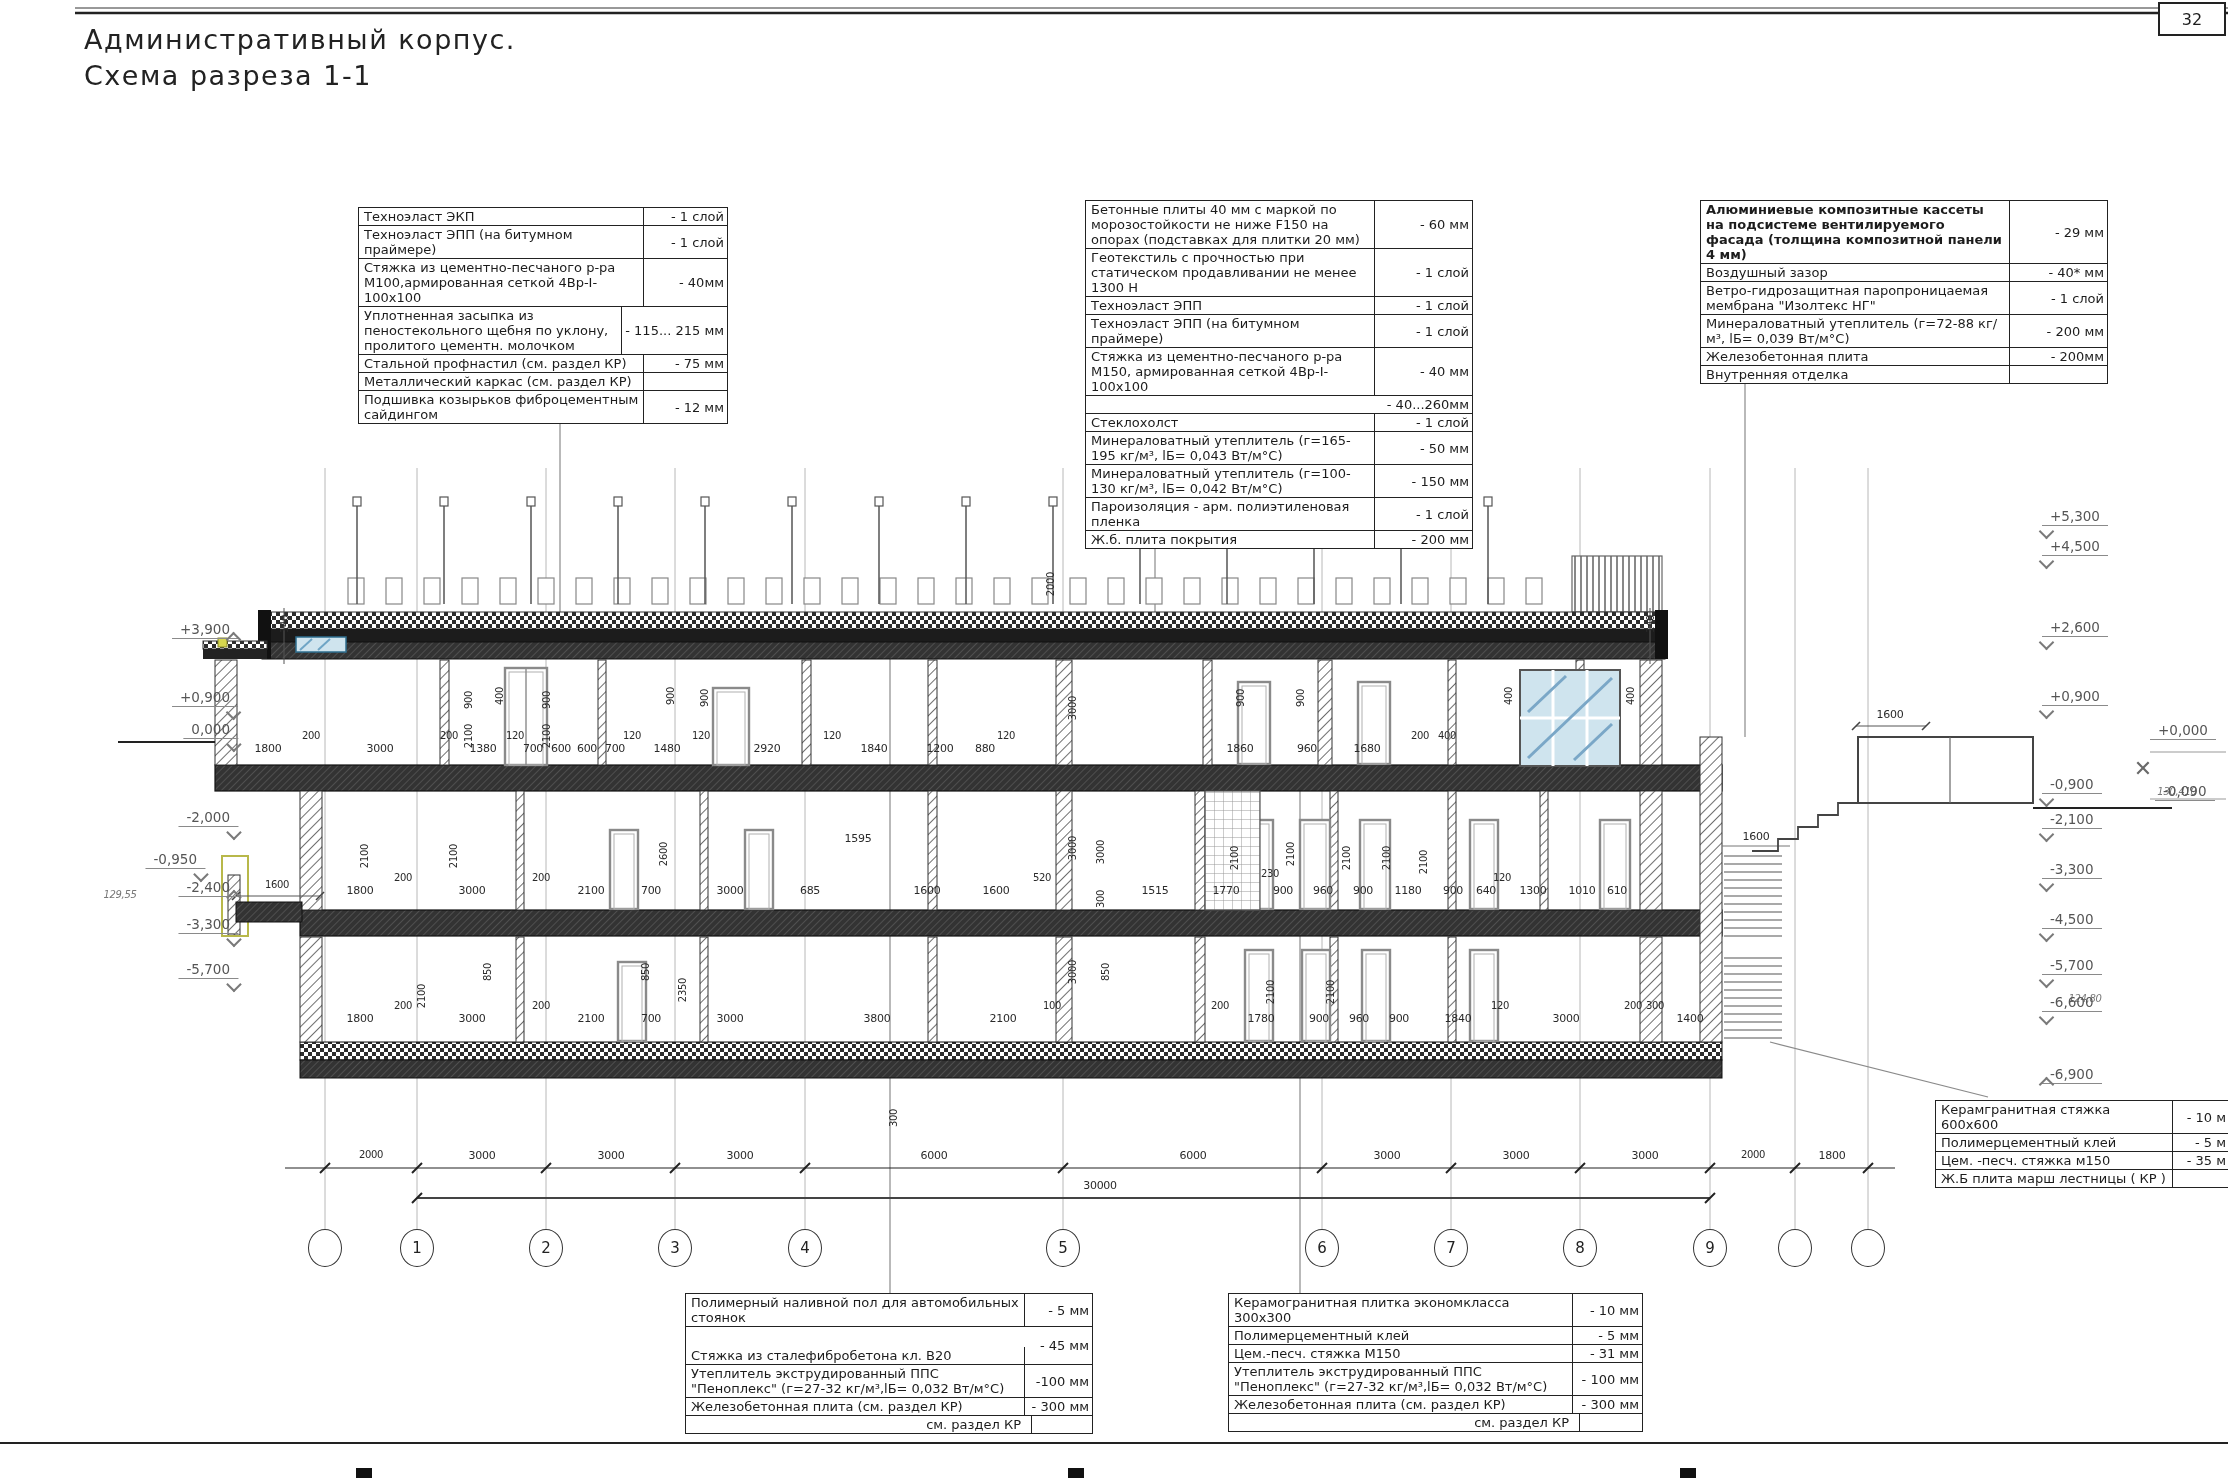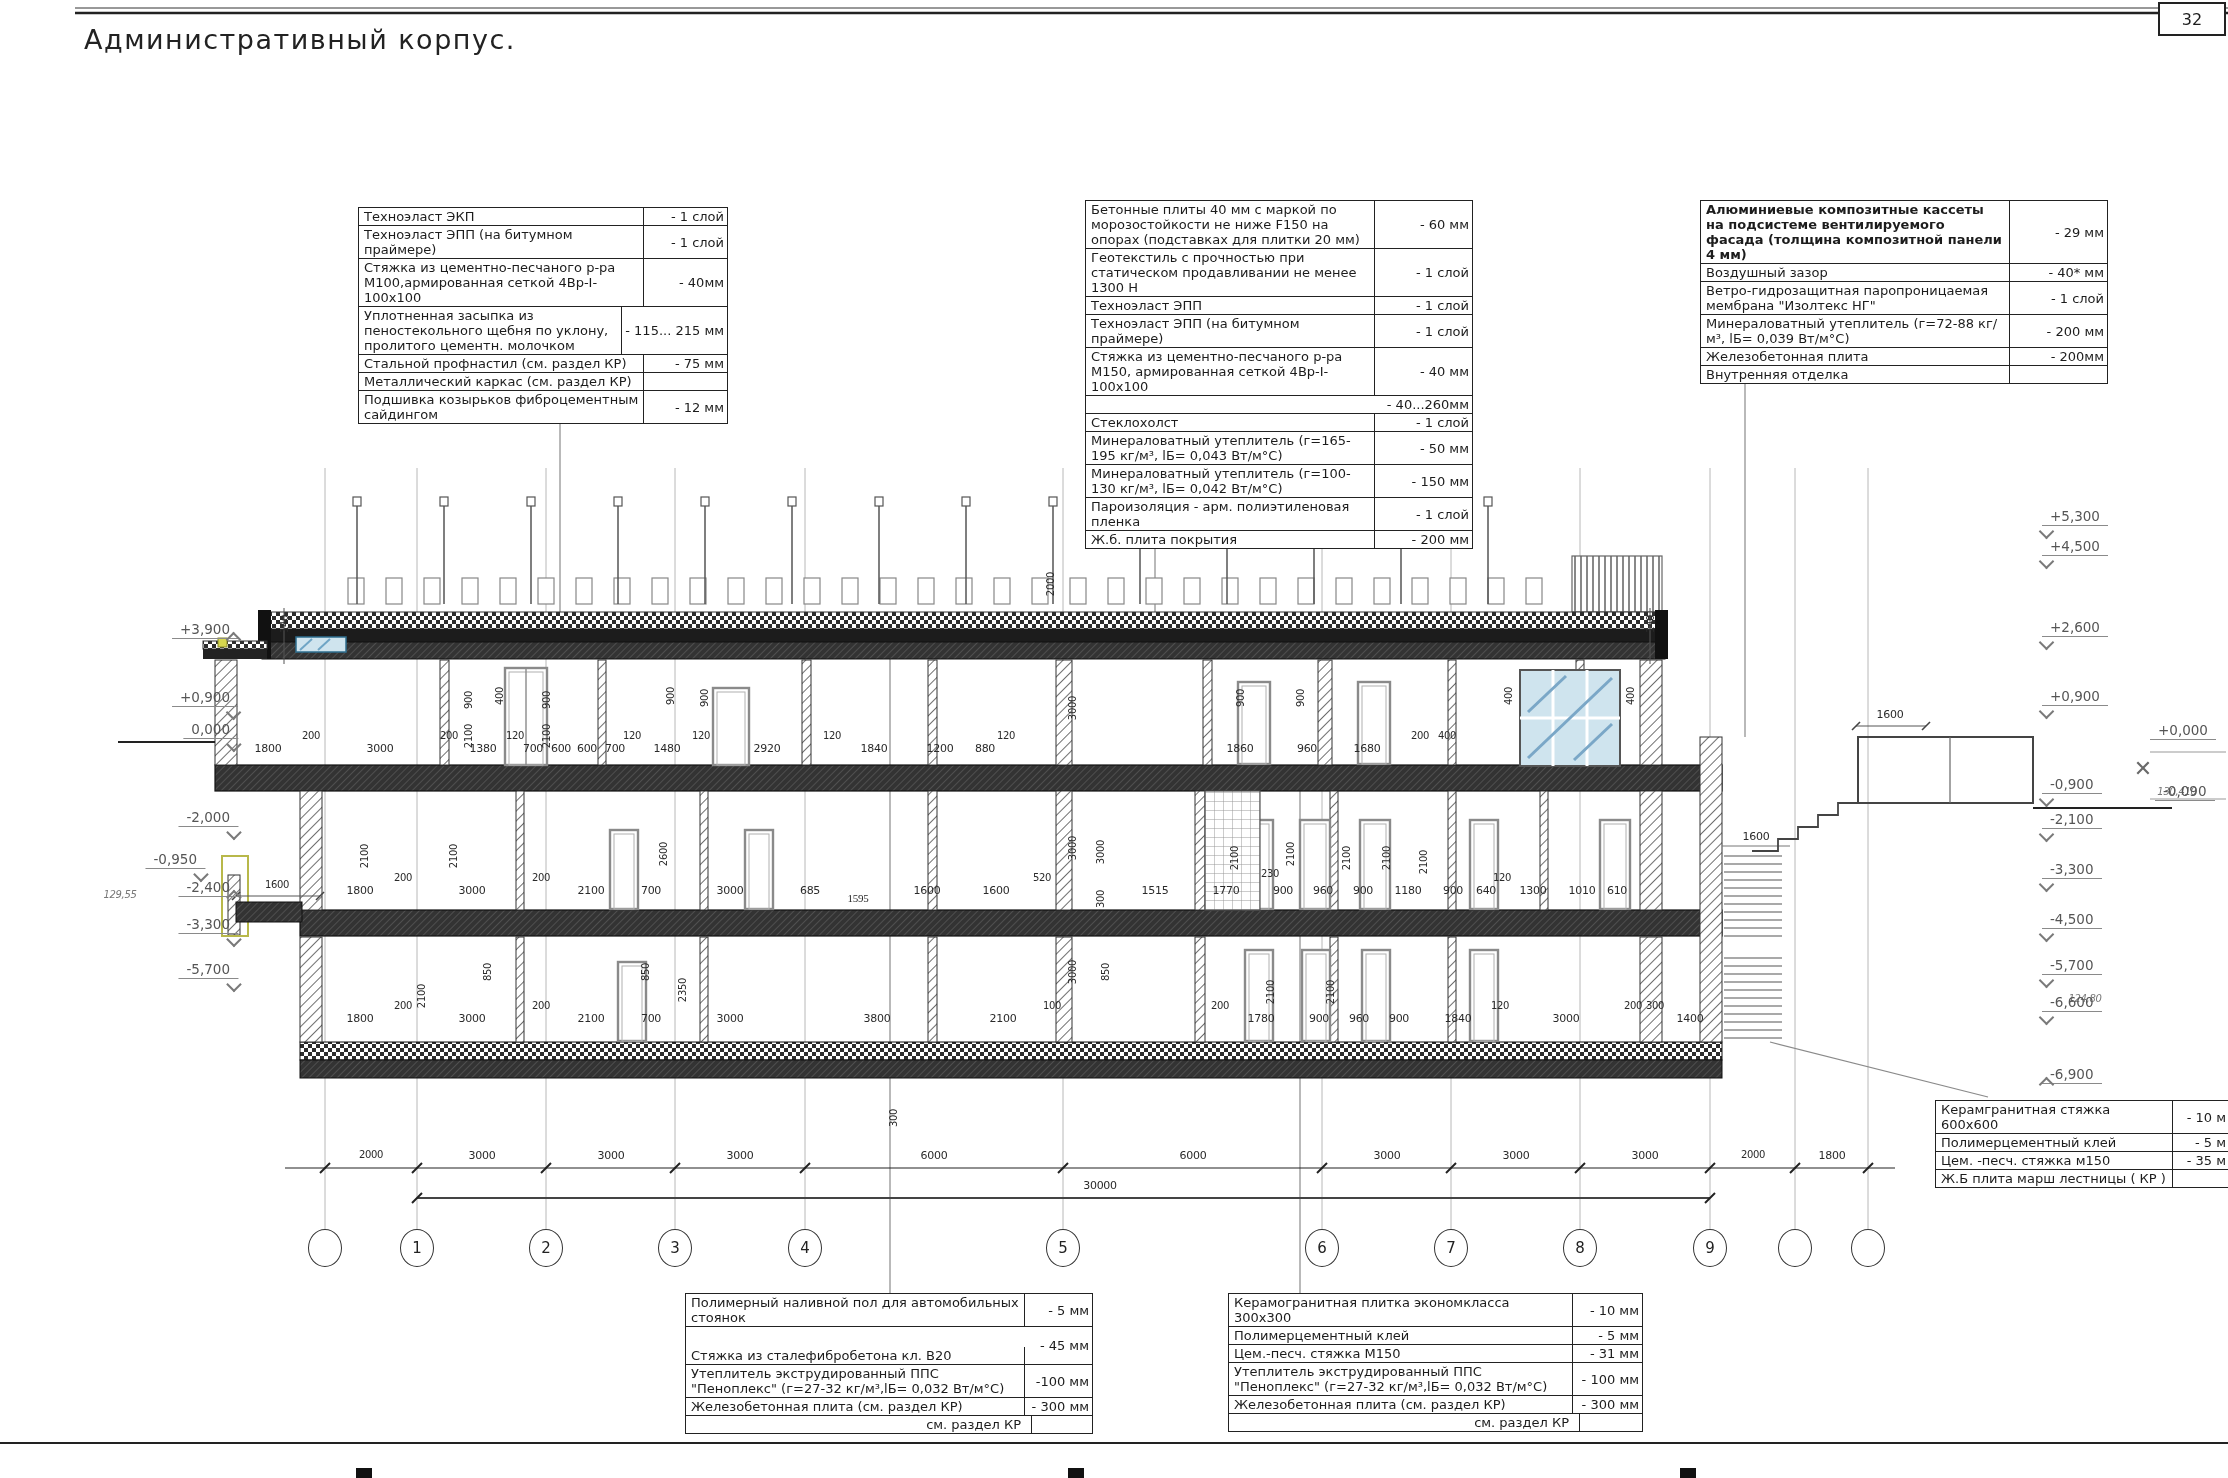--- a/index.html
+++ b/index.html
@@ -323,20 +323,21 @@
         <line x1="1705" y1="1203" x2="1715" y2="1193" stroke="#222" stroke-width="2"></line>
         <line x1="232" y1="900" x2="240" y2="892" stroke="#444" stroke-width="1.6"></line>
         <line x1="316" y1="900" x2="324" y2="892" stroke="#444" stroke-width="1.6"></line>
         <line x1="1852" y1="730" x2="1860" y2="722" stroke="#444" stroke-width="1.6"></line>
         <line x1="1922" y1="730" x2="1930" y2="722" stroke="#444" stroke-width="1.6"></line>
       </g>
   </svg>
 
   <div class="title">
     <div>Административный корпус.</div>
+    <div>Схема разреза 1-1</div>
   </div>
   <div class="sheetnum">
     <span>32</span>
   </div>
 
   <div class="spec" style="left:358px;top:207px;width:368px;">
       <div class="trow">
         <div class="tc1" style="width: 276px;">Техноэласт ЭКП</div>
         <div class="tc2" style="flex: 1 1 0%;">- 1 слой</div>
       </div>
@@ -527,21 +528,21 @@
       <span class="dim" style="left: 1307px; top: 742px;">960</span>
       <span class="dim" style="left: 1367px; top: 742px;">1680</span>
       <span class="dim s" style="left: 1420px; top: 730px;">200</span>
       <span class="dim s" style="left: 1447px; top: 730px;">400</span>
       <span class="dim" style="left: 360px; top: 884px;">1800</span>
       <span class="dim" style="left: 472px; top: 884px;">3000</span>
       <span class="dim" style="left: 591px; top: 884px;">2100</span>
       <span class="dim" style="left: 651px; top: 884px;">700</span>
       <span class="dim" style="left: 730px; top: 884px;">3000</span>
       <span class="dim" style="left: 810px; top: 884px;">685</span>
-      <span class="dim" style="left: 858px; top: 892px; font-family: Liberation Serif, serif;">1595</span>
+      <span class="dim" style="left: 858px; top: 832px;">1595</span>
       <span class="dim" style="left: 927px; top: 884px;">1600</span>
       <span class="dim" style="left: 996px; top: 884px;">1600</span>
       <span class="dim" style="left: 1155px; top: 884px;">1515</span>
       <span class="dim" style="left: 1226px; top: 884px;">1770</span>
       <span class="dim" style="left: 1283px; top: 884px;">900</span>
       <span class="dim" style="left: 1323px; top: 884px;">960</span>
       <span class="dim" style="left: 1363px; top: 884px;">900</span>
       <span class="dim" style="left: 1408px; top: 884px;">1180</span>
       <span class="dim" style="left: 1453px; top: 884px;">900</span>
       <span class="dim" style="left: 1486px; top: 884px; text-align: right;">640</span>

